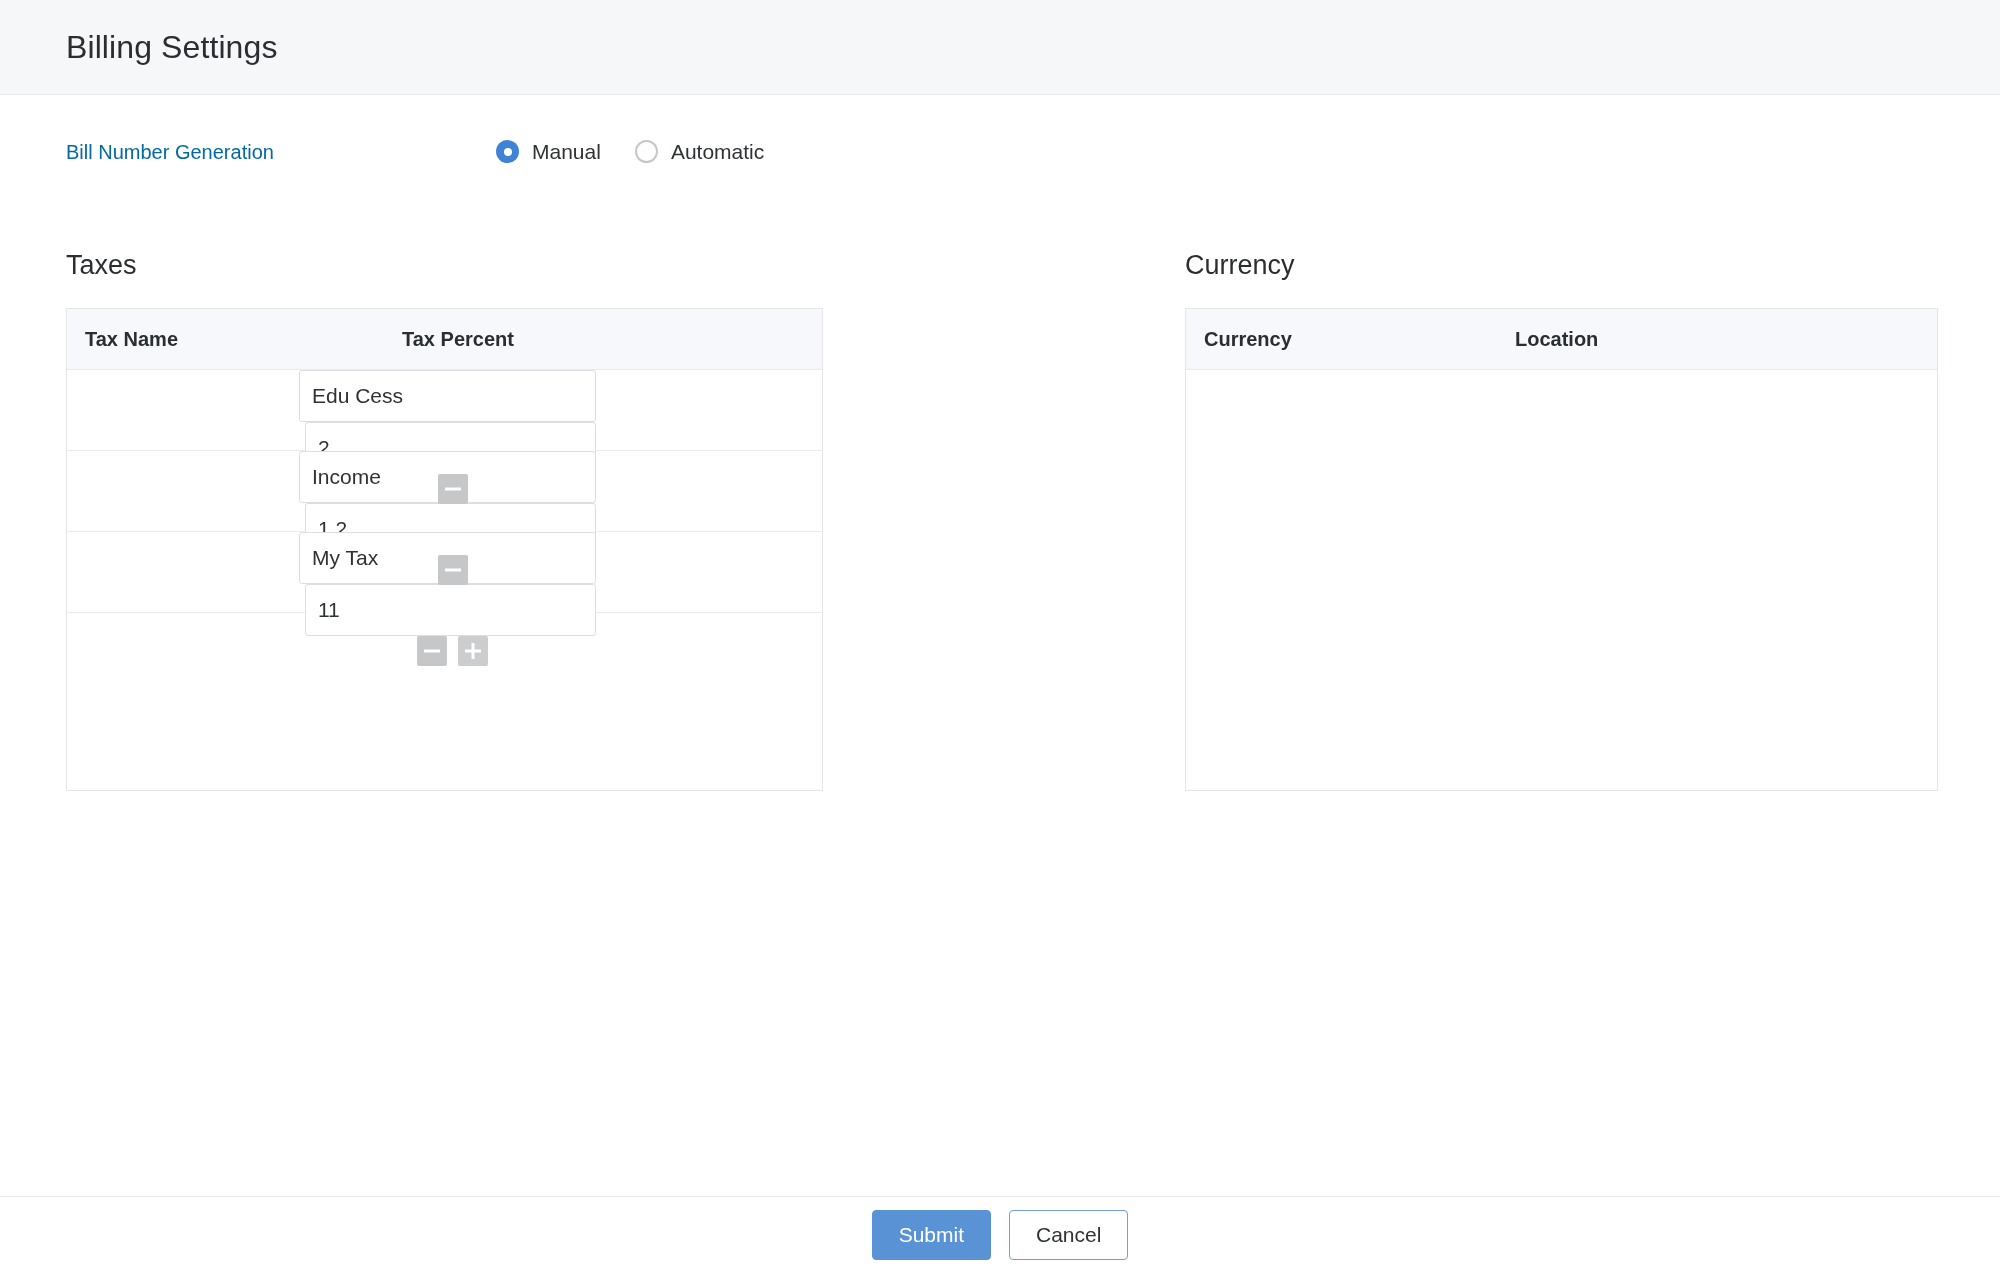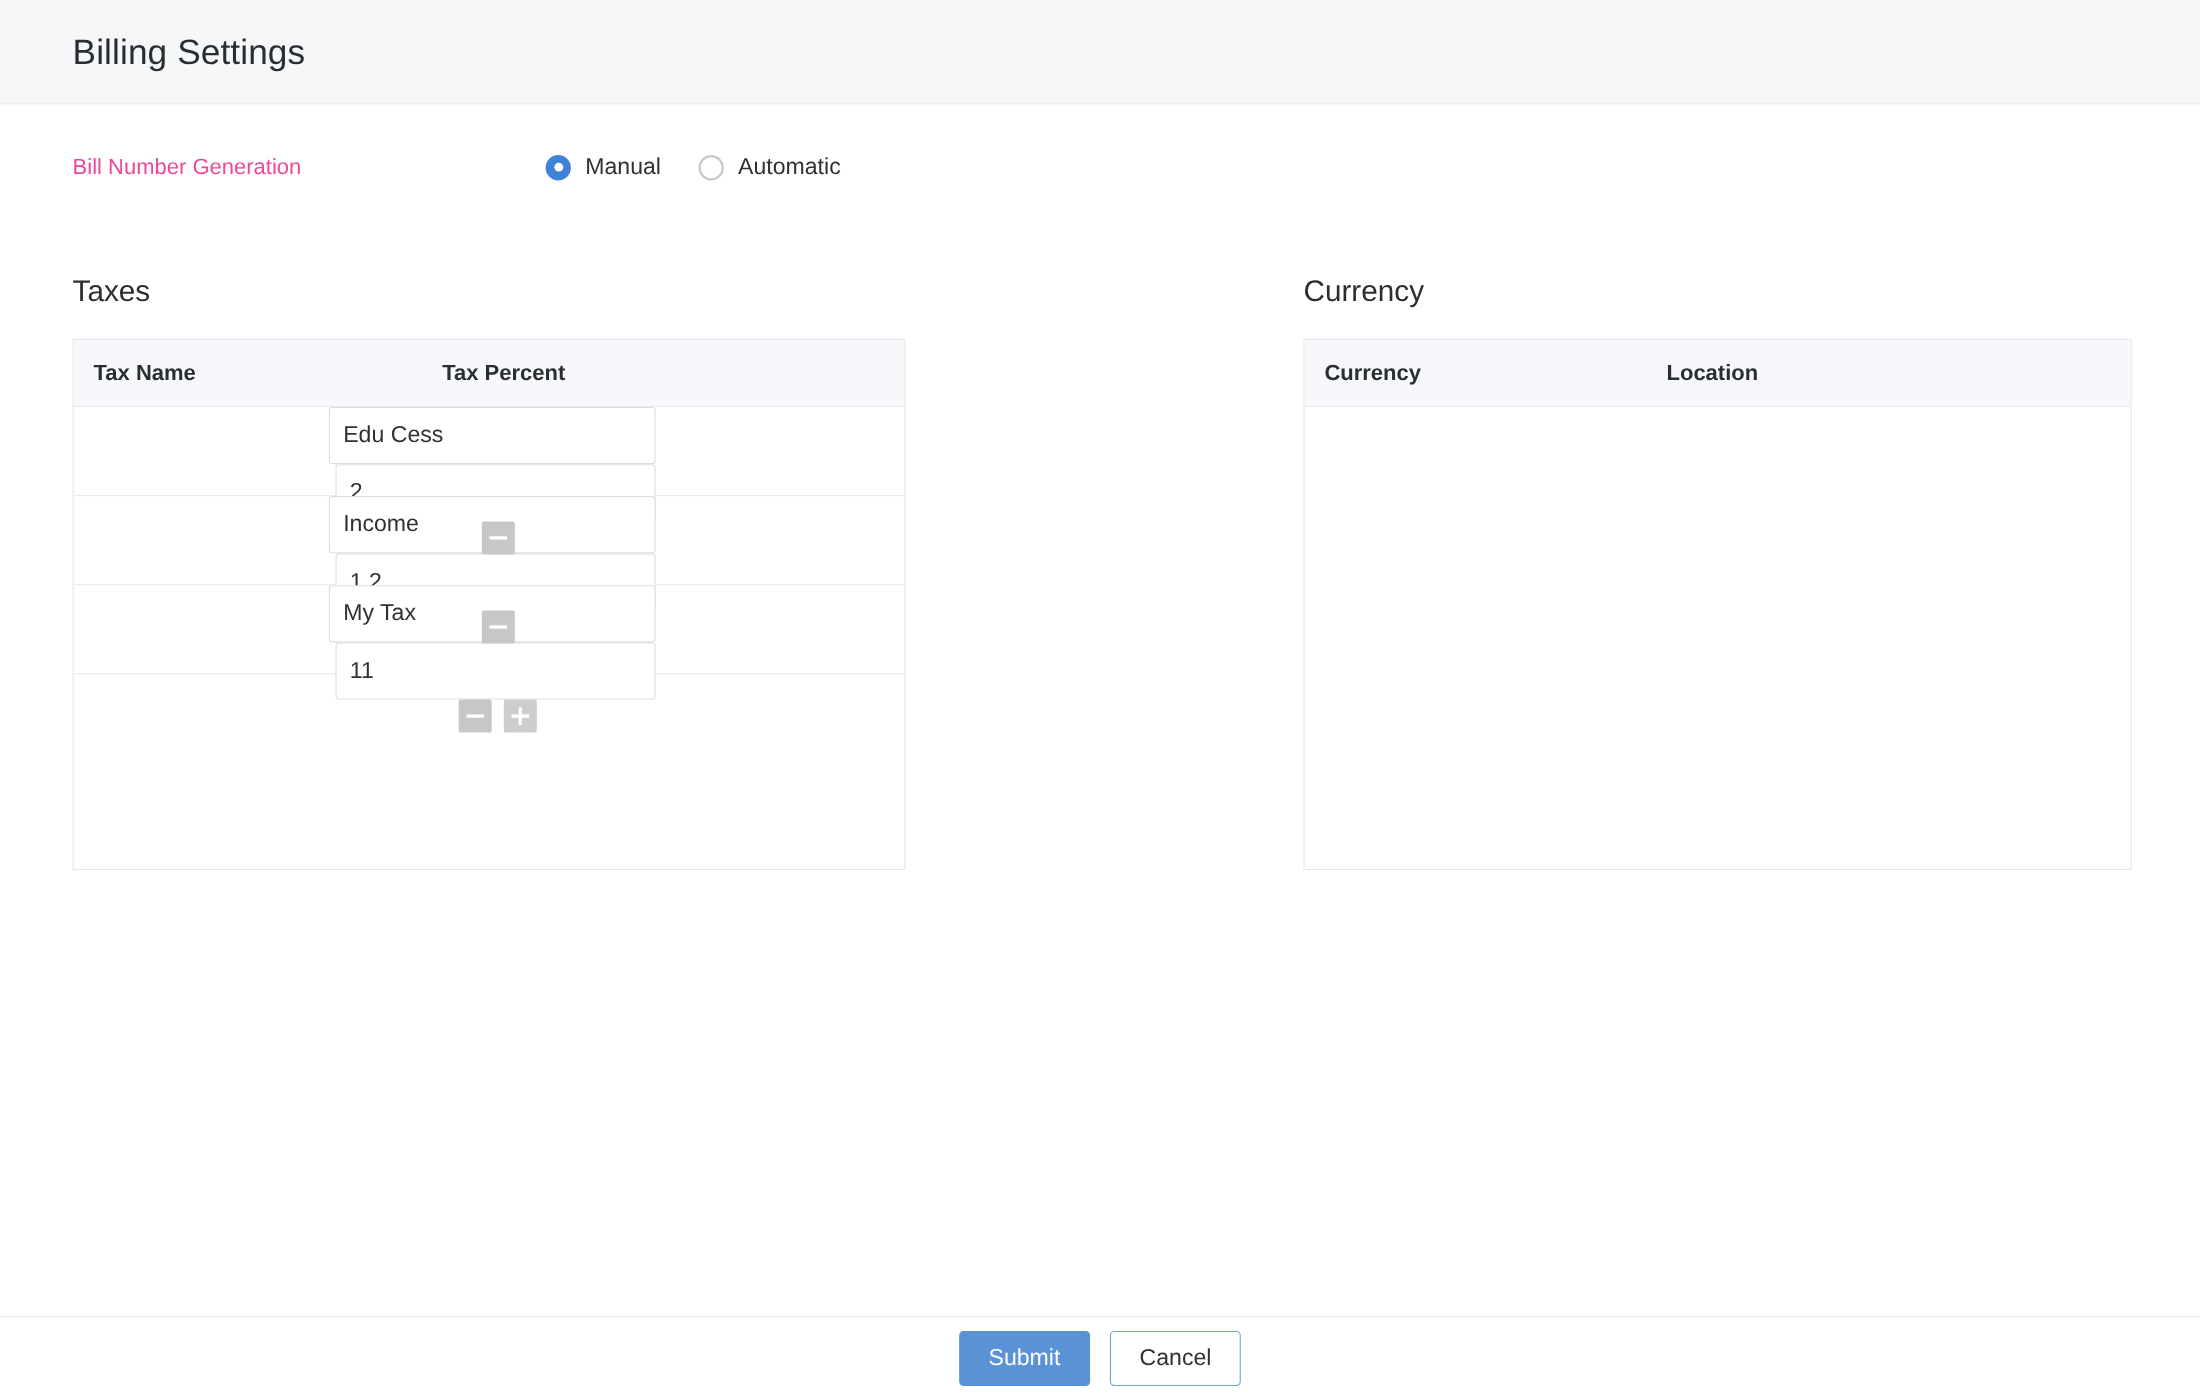--- a/index.html
+++ b/index.html
@@ -38,25 +38,25 @@
 
   
   .billnum-row {
     display: flex;
     align-items: center;
     padding-top: 45px;
     padding-left: 66px;
   }
   .billnum-label {
     font-size: 20px;
-    color: #ec4899;
+    color: #0369a1;
     width: 430px;
   }
   .radio-group { display: flex; align-items: center; gap: 34px; }
-  .radio-opt { display: flex; align-items: center; gap: 13px; cursor: pointer; }
+  .radio-opt { display: flex; gap: 13px; cursor: pointer; }
   .radio-dot {
     width: 23px; height: 23px; border-radius: 50%;
     display: inline-block; position: relative; flex: 0 0 auto;
   }
   .radio-dot.on { background: #4083d6; }
   .radio-dot.on::after {
     content: ""; position: absolute;
     left: 50%; top: 50%; transform: translate(-50%, -50%);
     width: 8px; height: 8px; border-radius: 50%; background: #ffffff;
   }

